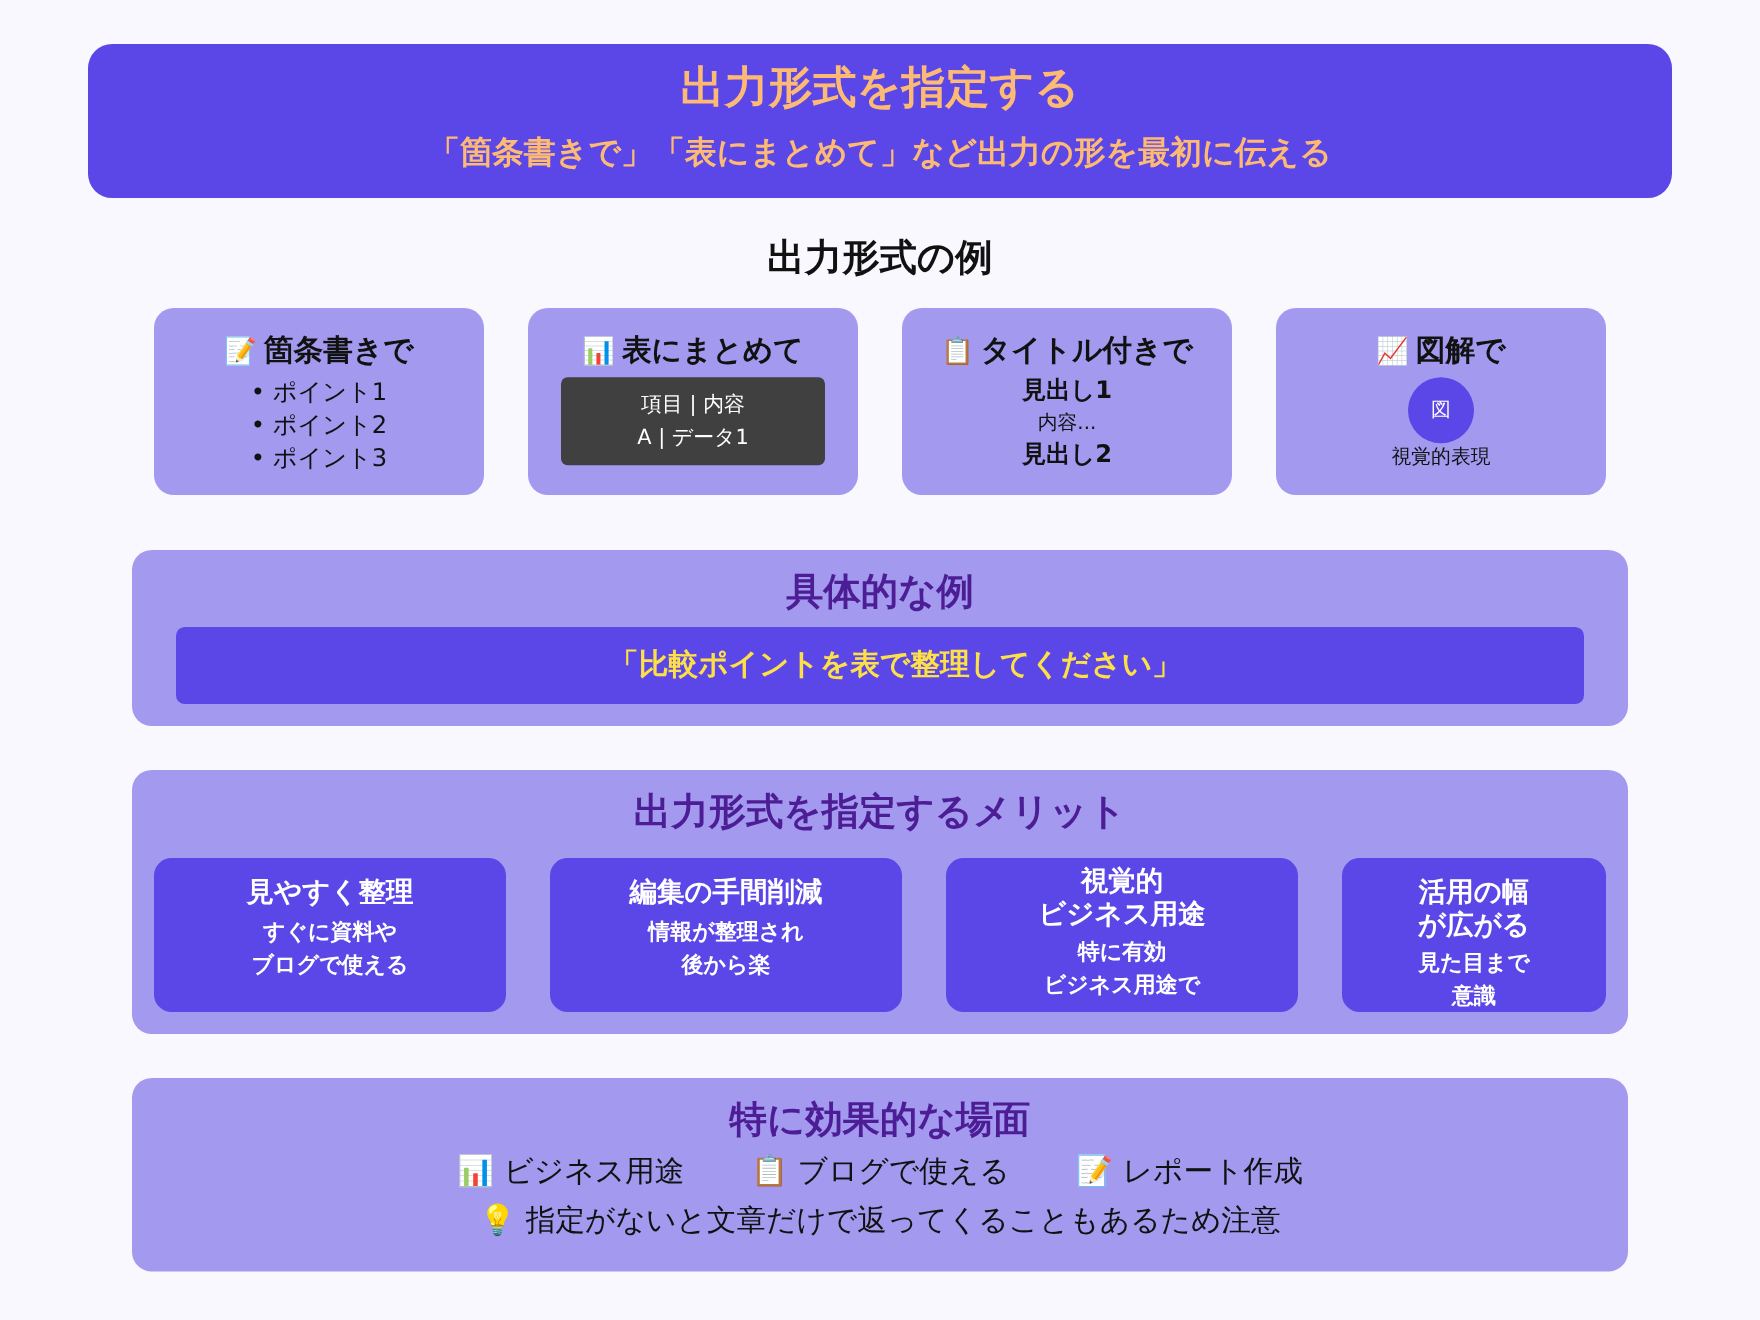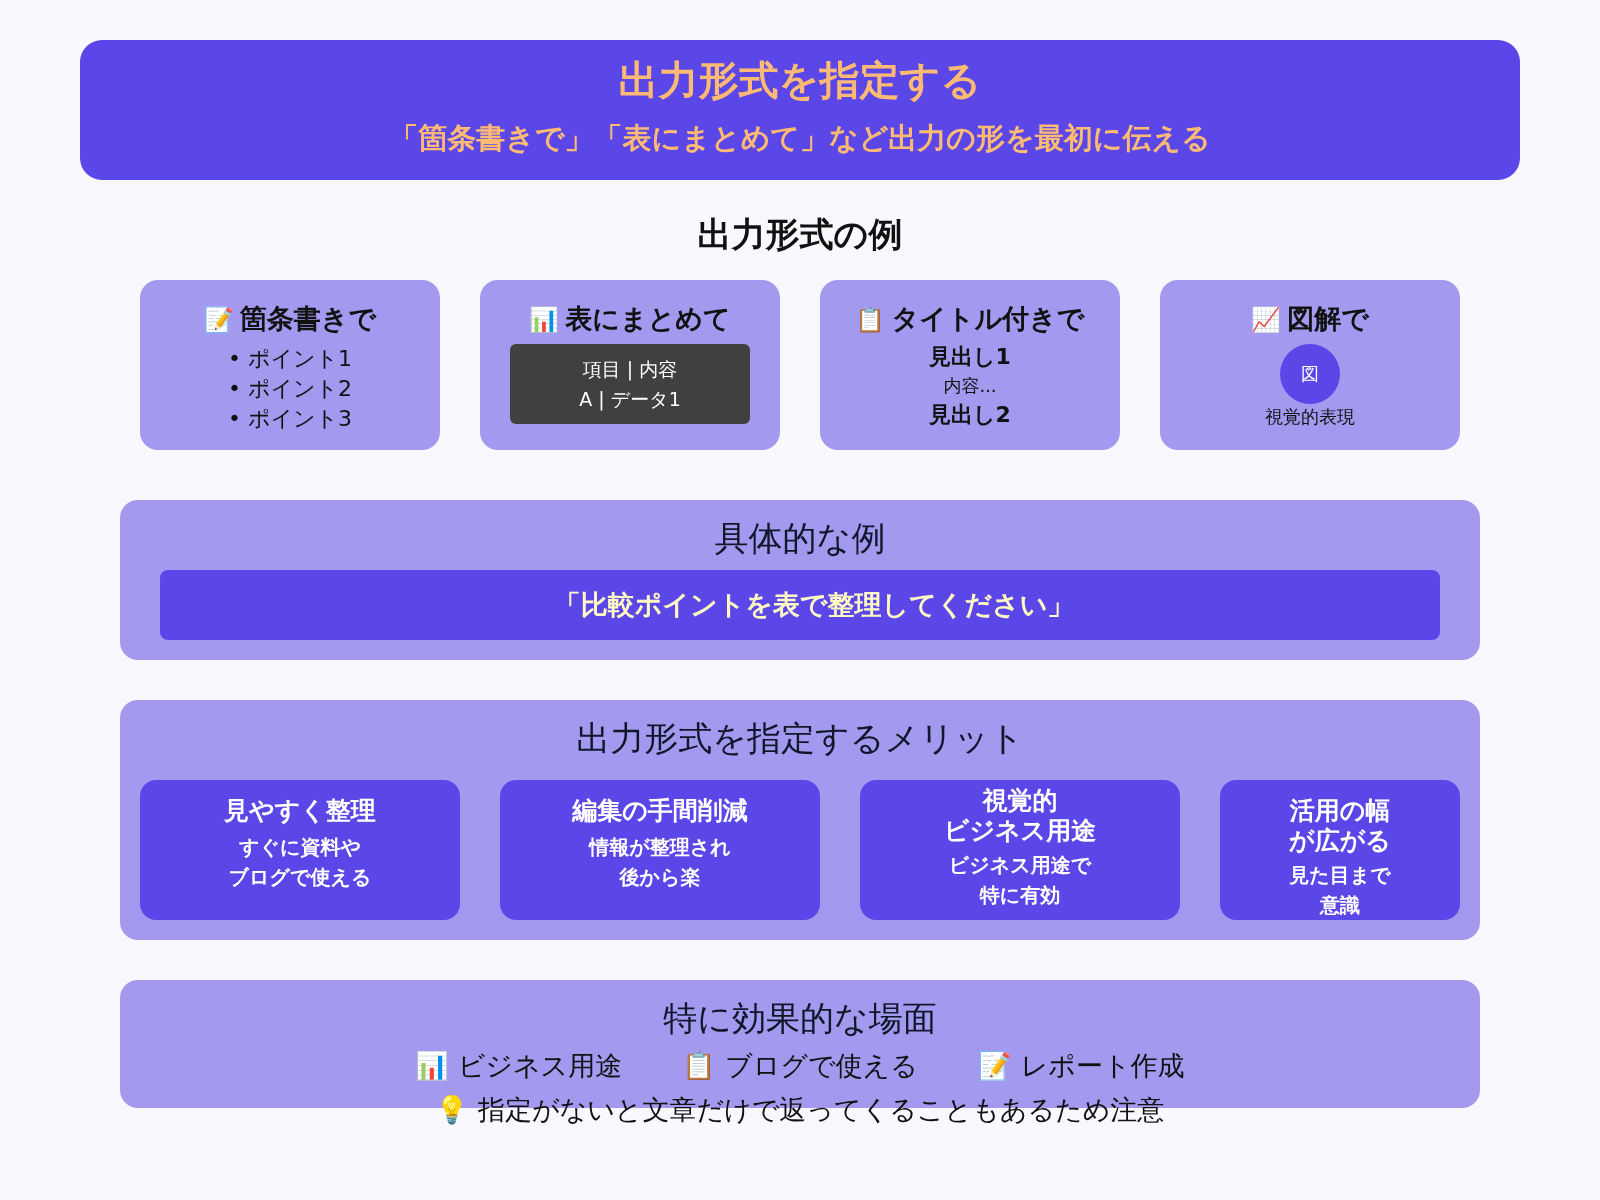--- a/index.html
+++ b/index.html
@@ -35,25 +35,25 @@
   }
   .heading-line { font-size: 22px; font-weight: bold; line-height: 30px; color: #111; }
   .content-line { font-size: 18px; line-height: 28px; color: #111; }
   .fig-circle {
     width: 60px; height: 60px; border-radius: 50%; background: #5b46e8;
     margin: 6px auto 0; color: #fff; font-size: 18px; line-height: 60px;
   }
   .fig-label { font-size: 18px; line-height: 26px; margin-top: 0px; color: #111; }
 
   .panel { background: #a39aef; border-radius: 18px; }
-  .panel-title { position: absolute; left: 0; right: 0; text-align: center; font-weight: normal; font-size: 34px; line-height: 44px; color: #0f172a; }
+  .panel-title { position: absolute; left: 0; right: 0; text-align: center; font-weight: bold; font-size: 34px; line-height: 44px; color: #4c1d95; }
 
   .example-bar {
     position: absolute; left: 40px; right: 40px; top: 70px; height: 70px;
-    background: #5b46e8; border-radius: 8px; color: #fef9c3; text-align: center;
+    background: #5b46e8; border-radius: 8px; color: #fde047; text-align: center;
     font-size: 27px; font-weight: bold; line-height: 70px; padding-left: 28px;
   }
 
   .merit {
     position: absolute; top: 80px; height: 140px;
     background: #5b46e8; border-radius: 16px; color: #fff; text-align: center;
   }
   .merit .m-title { font-size: 25px; font-weight: bold; line-height: 30px; }
   .merit .m-desc { font-size: 20px; font-weight: bold; line-height: 30px; margin-top: 6px; }
 
@@ -137,39 +137,39 @@
         <div>後から楽</div>
       </div>
     </div>
   </div>
 
   <div class="merit" style="left:740px; width:320px;">
     <div style="padding-top:6px;">
       <div class="m-title">視覚的</div>
       <div class="m-title">ビジネス用途</div>
       <div class="m-desc" style="margin-top:4px;">
+        <div>特に有効</div>
         <div>ビジネス用途で</div>
-        <div>特に有効</div>
       </div>
     </div>
   </div>
 
   <div class="merit" style="left:1100px; width:240px;">
     <div style="padding-top:16px;">
       <div class="m-title">活用の幅</div>
       <div class="m-title">が広がる</div>
       <div class="m-desc" style="margin-top:4px;">
         <div>見た目まで</div>
         <div>意識</div>
       </div>
     </div>
   </div>
 </div>
 
-<div class="abs panel" style="left:120px; top:980px; width:1360px; height:128px;">
+<div class="abs panel" style="left:120px; top:980px; width:1360px; height:176px;">
   <div class="panel-title" style="top:16px;">特に効果的な場面</div>
   <div class="scene-row" style="top:66px;">
     <span class="item"><span class="emo">📊</span> <span>ビジネス用途</span></span>
     <span class="item"><span class="emo">📋</span> <span>ブログで使える</span></span>
     <span class="item"><span class="emo">📝</span> <span>レポート作成</span></span>
   </div>
   <div class="scene-row" style="top:110px;">
     <span class="emo">💡</span> <span>指定がないと文章だけで返ってくることもあるため注意</span>
   </div>
 </div>

